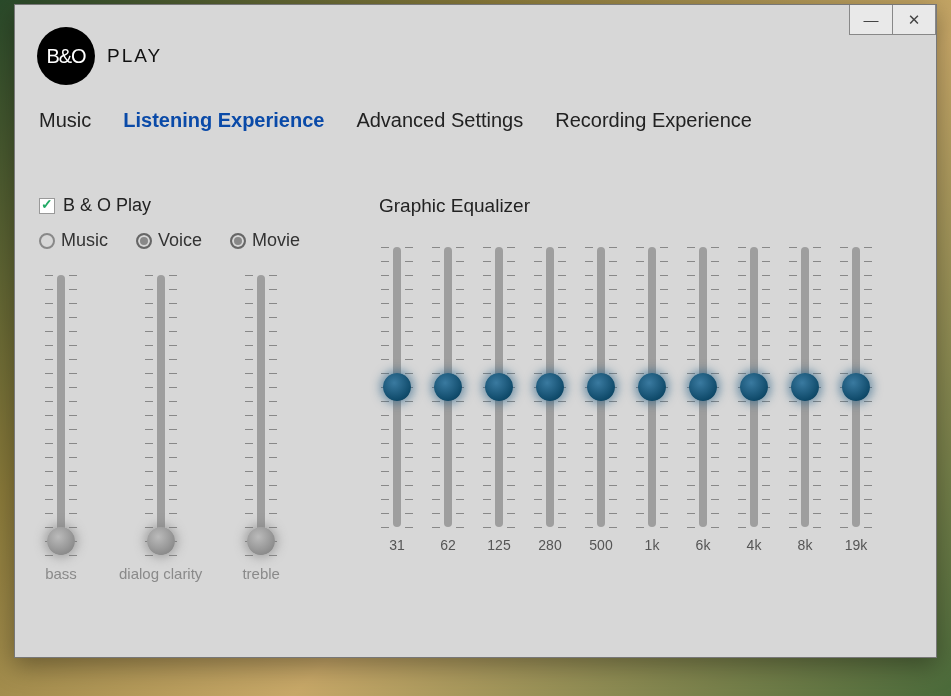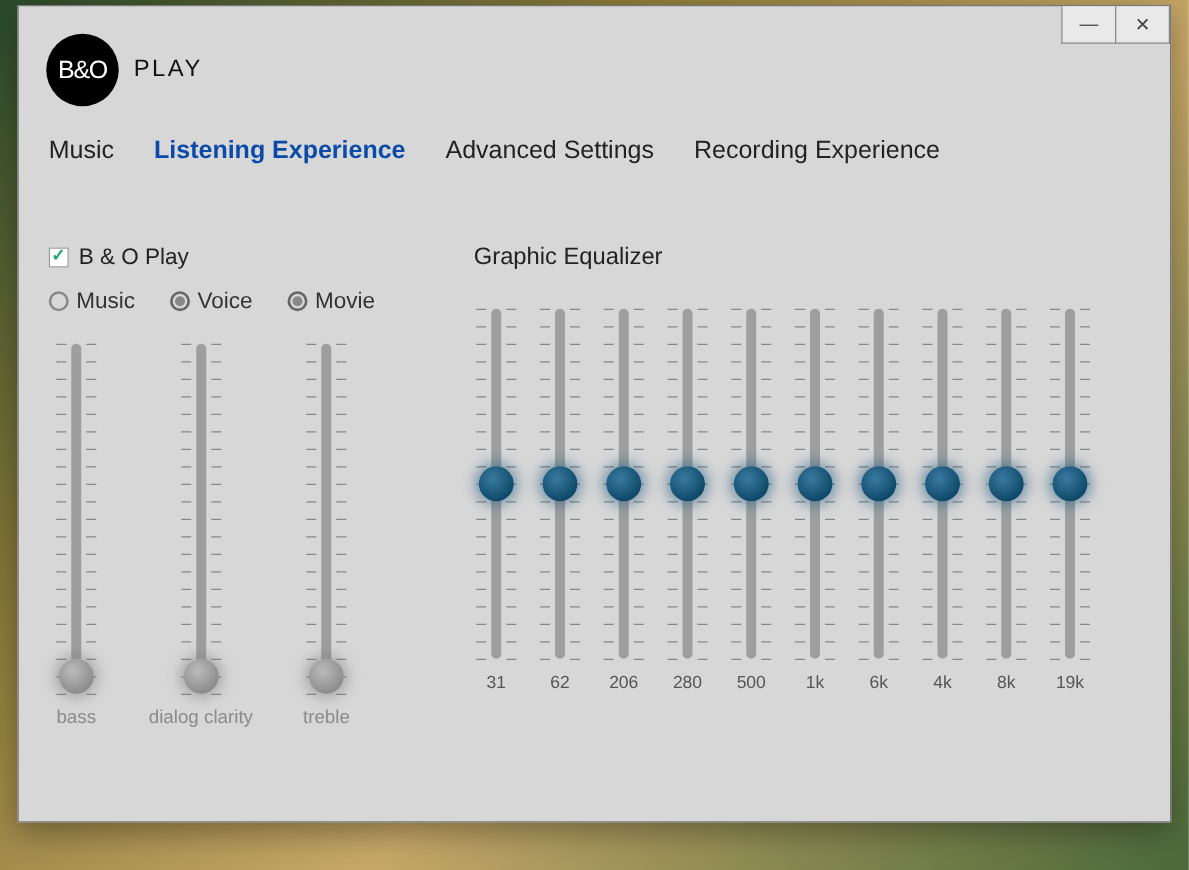--- a/index.html
+++ b/index.html
@@ -429,21 +429,21 @@
             <div class="tick" style="left: 2px; top: 238px;"></div>
             <div class="tick" style="right: 2px; top: 238px;"></div>
             <div class="tick" style="left: 2px; top: 252px;"></div>
             <div class="tick" style="right: 2px; top: 252px;"></div>
             <div class="tick" style="left: 2px; top: 266px;"></div>
             <div class="tick" style="right: 2px; top: 266px;"></div>
             <div class="tick" style="left: 2px; top: 280px;"></div>
             <div class="tick" style="right: 2px; top: 280px;"></div>
             <div class="knob blue" style="top: 126px;"></div>
           </div>
-          <div class="slider-label">206</div>
+          <div class="slider-label">125</div>
         </div>
         <div class="vslider-wrap">
           <div class="vslider">
             <div class="track"></div>
             <div class="tick" style="left: 2px; top: 0px;"></div>
             <div class="tick" style="right: 2px; top: 0px;"></div>
             <div class="tick" style="left: 2px; top: 14px;"></div>
             <div class="tick" style="right: 2px; top: 14px;"></div>
             <div class="tick" style="left: 2px; top: 28px;"></div>
             <div class="tick" style="right: 2px; top: 28px;"></div>

